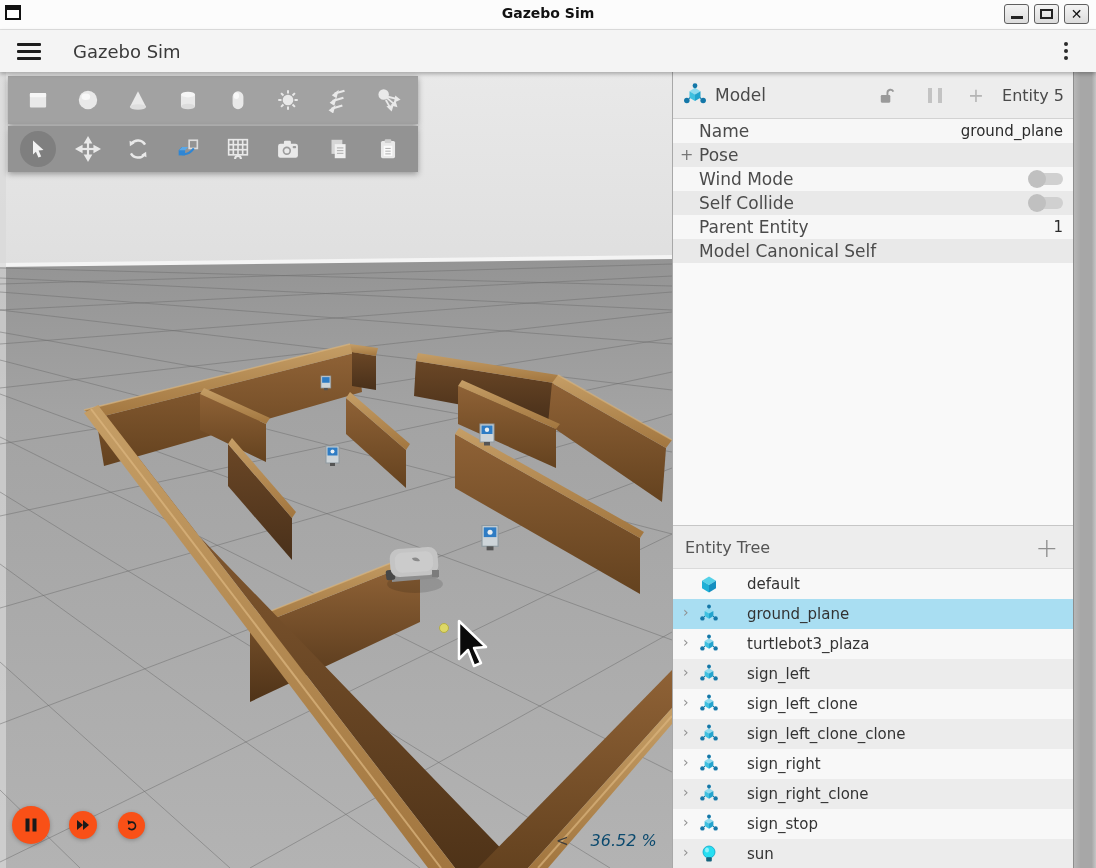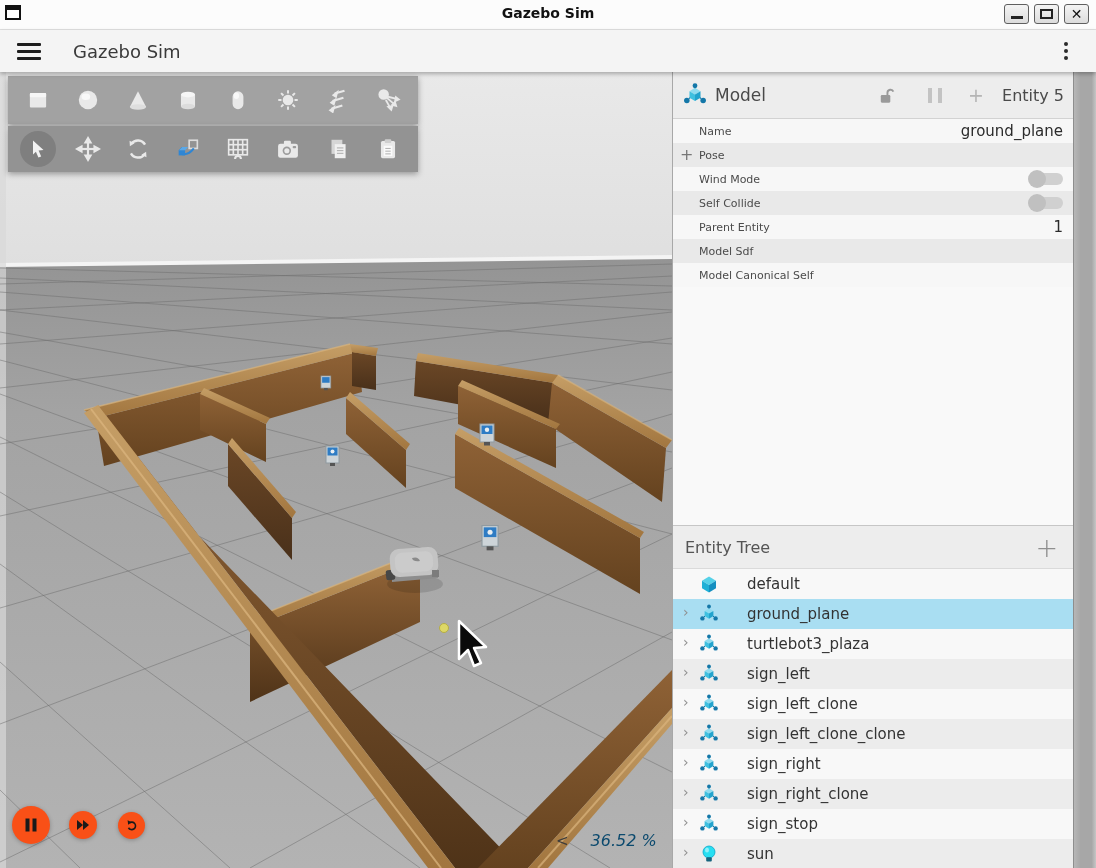--- a/index.html
+++ b/index.html
@@ -61,21 +61,21 @@
   .pauseb{margin-left:32px;display:flex;gap:6px;}
   .pauseb i{width:4px;height:15px;background:#c3c3c3;display:block;}
   .plusb{margin-left:26px;font-size:19px;color:#b5b5b5;line-height:1;}
   .entity-label{margin-left:18px;font-size:16px;color:#4a4a4a;}
 
   .props{position:absolute;left:0;top:47px;width:401px;}
   .prop-row{height:24px;display:flex;align-items:center;position:relative;padding-left:26px;padding-right:11px;}
   .prop-row:nth-child(odd){background:#f7f7f7;}
   .prop-row:nth-child(even){background:#e9e9e9;}
   .prop-row .expander{position:absolute;left:7px;top:2px;font-size:16px;color:#777;}
-  .plabel{font-size:11px;color:#4b4b4b;}
+  .plabel{font-size:17px;color:#4b4b4b;}
   .pvalue{margin-left:auto;font-size:15px;color:#2b2b2b;}
   .toggle{margin-left:auto;position:relative;width:34px;height:12px;border-radius:6px;background:#d0d0d0;cursor:pointer;}
   .toggle .knob{position:absolute;top:-3px;left:-1px;width:18px;height:18px;border-radius:50%;background:#c0c0c0;}
   .toggle.on{background:#c6c6c6;}
   .toggle.on .knob{left:auto;right:-1px;background:#9d9d9d;}
 
   .panel-filler{position:absolute;left:0;top:263px;width:401px;height:190px;background:#f9f9f9;}
 
   .tree-header{position:absolute;left:0;top:453px;width:401px;height:44px;background:#ededed;border-top:1px solid #c6c6c6;border-bottom:1px solid #dadada;display:flex;align-items:center;padding:0 16px 0 12px;}
   .tree-header .ttitle{font-size:16px;color:#555;}
@@ -499,24 +499,20 @@
               <span class="plabel">Self Collide</span>
               <span class="toggle">
                 <span class="knob"></span>
               </span>
             </div>
             <div class="prop-row">
               <span class="plabel">Parent Entity</span>
               <span class="pvalue">1</span>
             </div>
             <div class="prop-row">
-              <span class="plabel">Model Sdf</span>
-              <span class="pvalue"></span>
-            </div>
-            <div class="prop-row">
               <span class="plabel">Model Canonical Self</span>
               <span class="pvalue"></span>
             </div>
           </div>
         <div class="panel-filler"></div>
 
         <div class="tree-header">
           <span class="ttitle">Entity Tree</span>
           <button class="tplus">+</button>
         </div>

